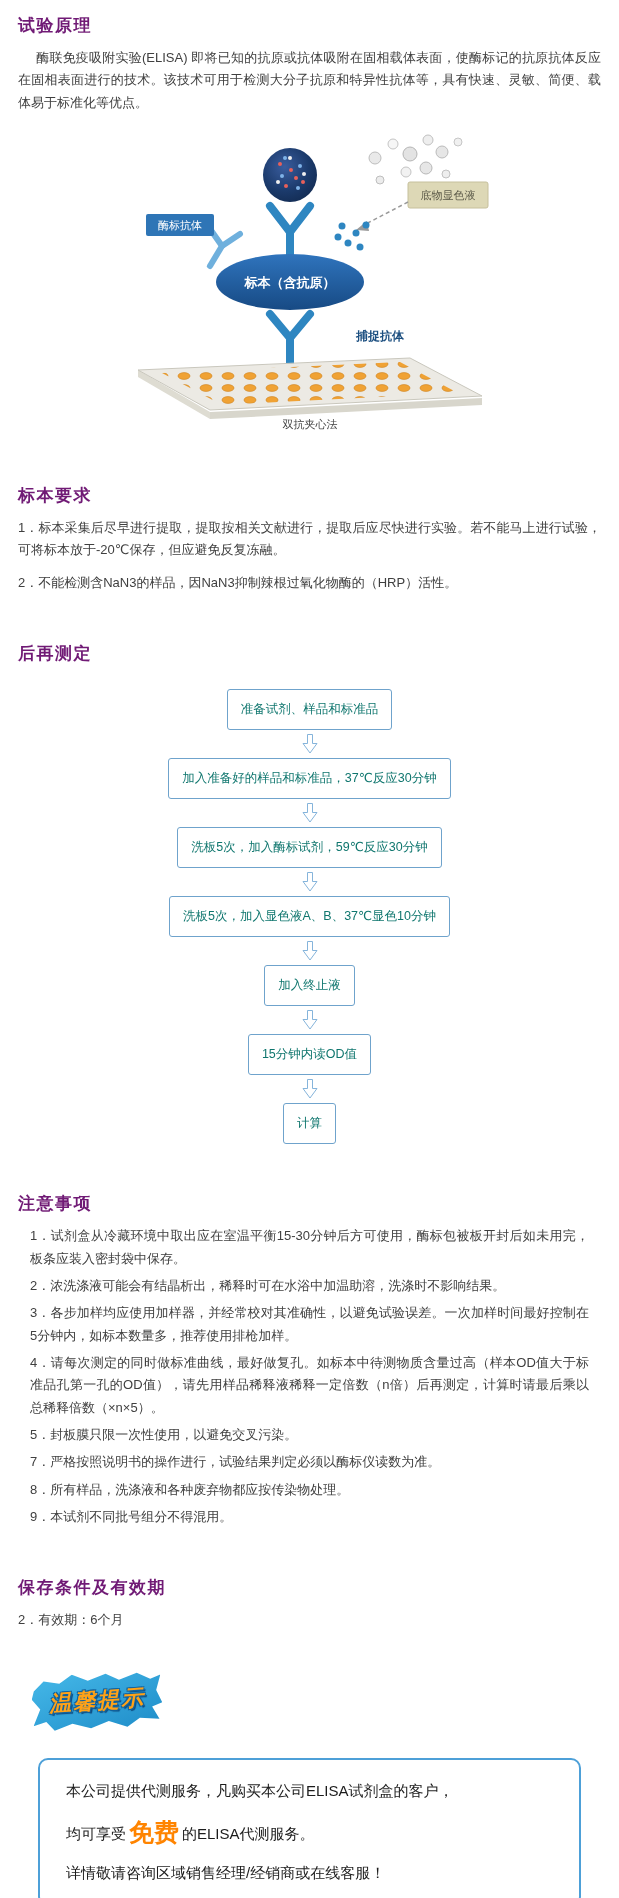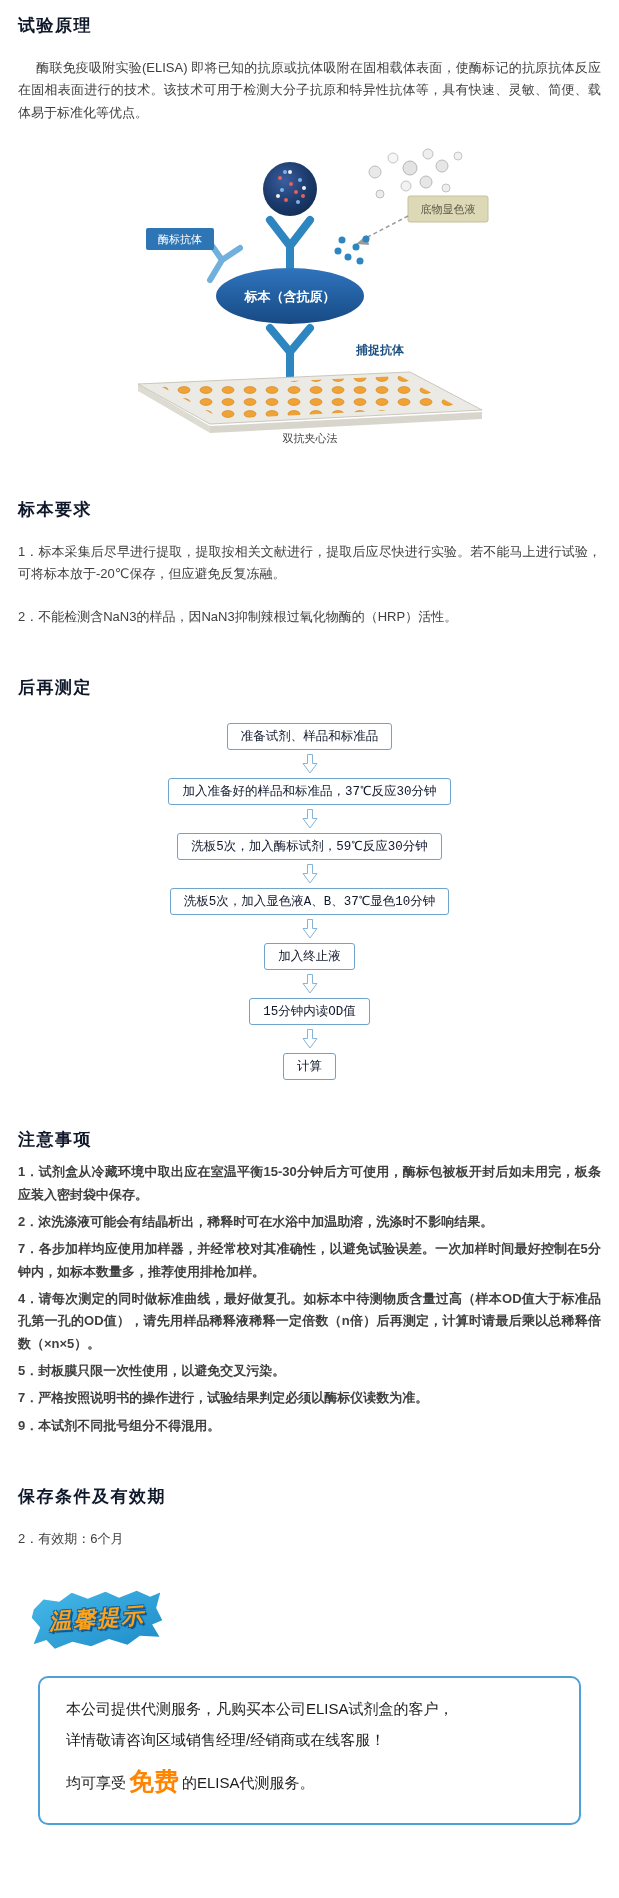--- a/index.html
+++ b/index.html
@@ -1,27 +1,27 @@
 <!DOCTYPE html>
 <html><head>
 <meta charset="utf-8">
 <style>
   html,body{margin:0;padding:0;background:#fff;}
   body{width:619px;min-height:1898px;font-family:"Liberation Sans","DejaVu Sans",sans-serif;color:#404040;}
   .page{padding:12px 18px 60px;box-sizing:border-box;}
-  h2.sec{color:#0f172a;font-size:17px;font-weight:bold;letter-spacing:1.5px;margin:48px 0 10px;font-family:Liberation Mono, monospace;}
+  h2.sec{color:#701a75;font-size:17px;font-weight:bold;letter-spacing:1.5px;margin:48px 0 10px;font-family:Liberation Mono, monospace;}
   h2.first{margin-top:2px;}
-  p.body{font-size:13px;line-height:1.72;text-align:justify;margin:20px 0;}
+  p.body{font-size:13px;line-height:1.72;text-align:justify;margin:10px 0;}
   p.indent{text-indent:1.4em;}
   figure.illus{margin:16px 0 4px;text-align:center;}
   svg text{font-family:"Liberation Sans","DejaVu Sans",sans-serif;}
   .flow{display:flex;flex-direction:column;align-items:center;margin:24px 0 12px;}
-  .flow-step{border:1px solid #6fa3cc;border-radius:3px;padding:4px 13px;font-size:12.5px;color:#0f172a;background:#fff;white-space:nowrap;font-family:Liberation Mono, monospace;}
+  .flow-step{border:1px solid #6fa3cc;border-radius:3px;padding:11px 13px;font-size:12.5px;color:#0f766e;background:#fff;white-space:nowrap;}
   .flow-arrow{margin:4px 0;line-height:0;}
-  .notes p.body{margin:5px 0;font-weight:bold;}
+  .notes p.body{margin:5px 12px;}
   .tip-badge{margin:40px 0 0 14px;width:130px;height:58px;background:linear-gradient(160deg,#45b8e8,#1f8dc9);
     clip-path:polygon(2% 26%,10% 10%,22% 16%,32% 2%,44% 14%,58% 4%,68% 16%,82% 6%,92% 18%,100% 12%,96% 38%,100% 60%,92% 66%,97% 88%,82% 84%,72% 98%,58% 86%,44% 96%,30% 86%,16% 96%,10% 80%,0% 86%,6% 58%,0% 40%);
     display:flex;align-items:center;justify-content:center;transform:rotate(-4deg);}
   .tip-badge span{font-size:22px;font-weight:bold;font-style:italic;color:#ffa217;letter-spacing:2px;
     text-shadow:-1px -1px 0 #12639f,1px -1px 0 #12639f,-1px 1px 0 #12639f,1px 1px 0 #12639f,2px 2px 1px #0d4a80;}
   .service-box{margin:28px 20px 0;border:2px solid #4da0d8;border-radius:10px;padding:16px 26px;font-size:15px;line-height:2.05;color:#1c1c1c;}
   .service-box p{margin:0;}
   .free{font-size:25px;font-weight:bold;color:#ff8400;margin:0 3px;vertical-align:-2px;}
 </style>
 </head>
@@ -167,35 +167,36 @@
             <path d="M5.5 0.5 H10.5 V9.5 H15 L8 19 L1 9.5 H5.5 Z" fill="#ffffff" stroke="#85b4db"></path>
           </svg></div>
       <div class="flow-step">计算</div>
     </div>
   </section>
 
   <section class="notes">
     <h2 class="sec">注意事项</h2>
     <p class="body">1．试剂盒从冷藏环境中取出应在室温平衡15-30分钟后方可使用，酶标包被板开封后如未用完，板条应装入密封袋中保存。</p>
     <p class="body">2．浓洗涤液可能会有结晶析出，稀释时可在水浴中加温助溶，洗涤时不影响结果。</p>
-    <p class="body">7．各步加样均应使用加样器，并经常校对其准确性，以避免试验误差。一次加样时间最好控制在5分钟内，如标本数量多，推荐使用排枪加样。</p>
+    <p class="body">3．各步加样均应使用加样器，并经常校对其准确性，以避免试验误差。一次加样时间最好控制在5分钟内，如标本数量多，推荐使用排枪加样。</p>
     <p class="body">4．请每次测定的同时做标准曲线，最好做复孔。如标本中待测物质含量过高（样本OD值大于标准品孔第一孔的OD值），请先用样品稀释液稀释一定倍数（n倍）后再测定，计算时请最后乘以总稀释倍数（×n×5）。</p>
     <p class="body">5．封板膜只限一次性使用，以避免交叉污染。</p>
     <p class="body">7．严格按照说明书的操作进行，试验结果判定必须以酶标仪读数为准。</p>
+    <p class="body">8．所有样品，洗涤液和各种废弃物都应按传染物处理。</p>
     <p class="body">9．本试剂不同批号组分不得混用。</p>
   </section>
 
   <section>
     <h2 class="sec">保存条件及有效期</h2>
     <p class="body">2．有效期：6个月</p>
   </section>
 
   <div class="tip-badge">
     <span>温馨提示</span>
   </div>
 
   <div class="service-box">
     <p>本公司提供代测服务，凡购买本公司ELISA试剂盒的客户，</p>
+    <p><span>均可享受</span><span class="free">免费</span><span>的ELISA代测服务。</span></p>
     <p>详情敬请咨询区域销售经理/经销商或在线客服！</p>
-    <p><span>均可享受</span><span class="free">免费</span><span>的ELISA代测服务。</span></p>
   </div>
 
 </div>
 
 </body></html>

